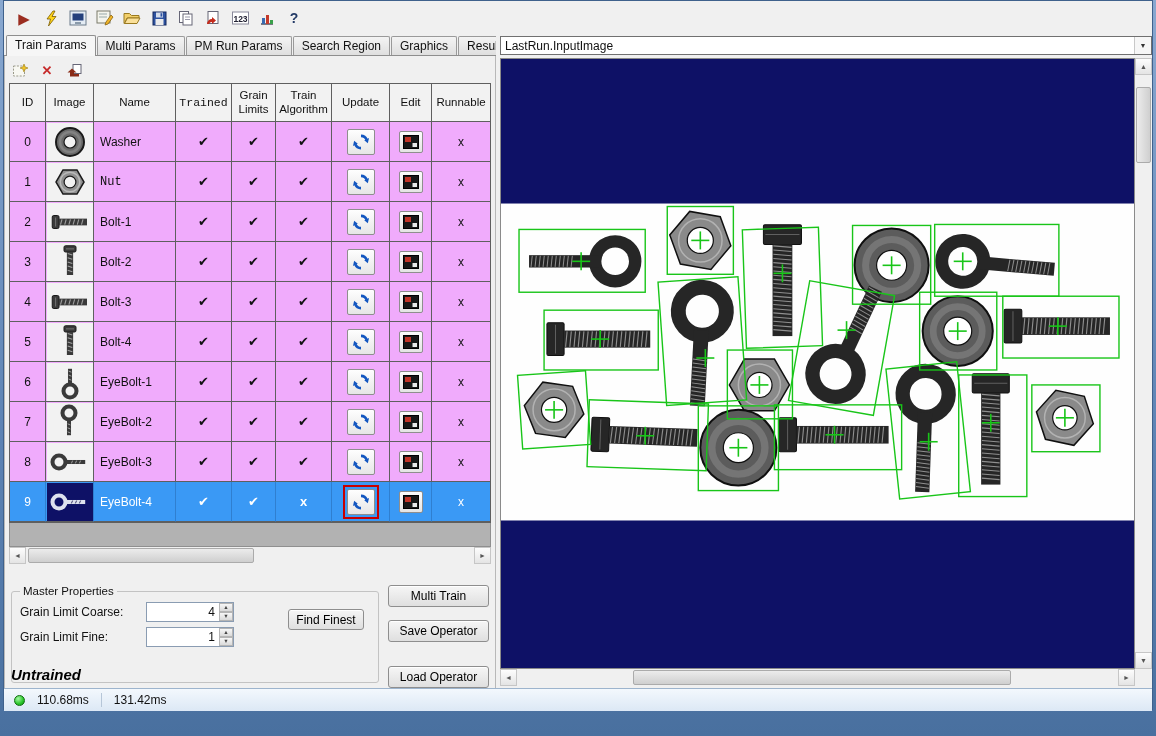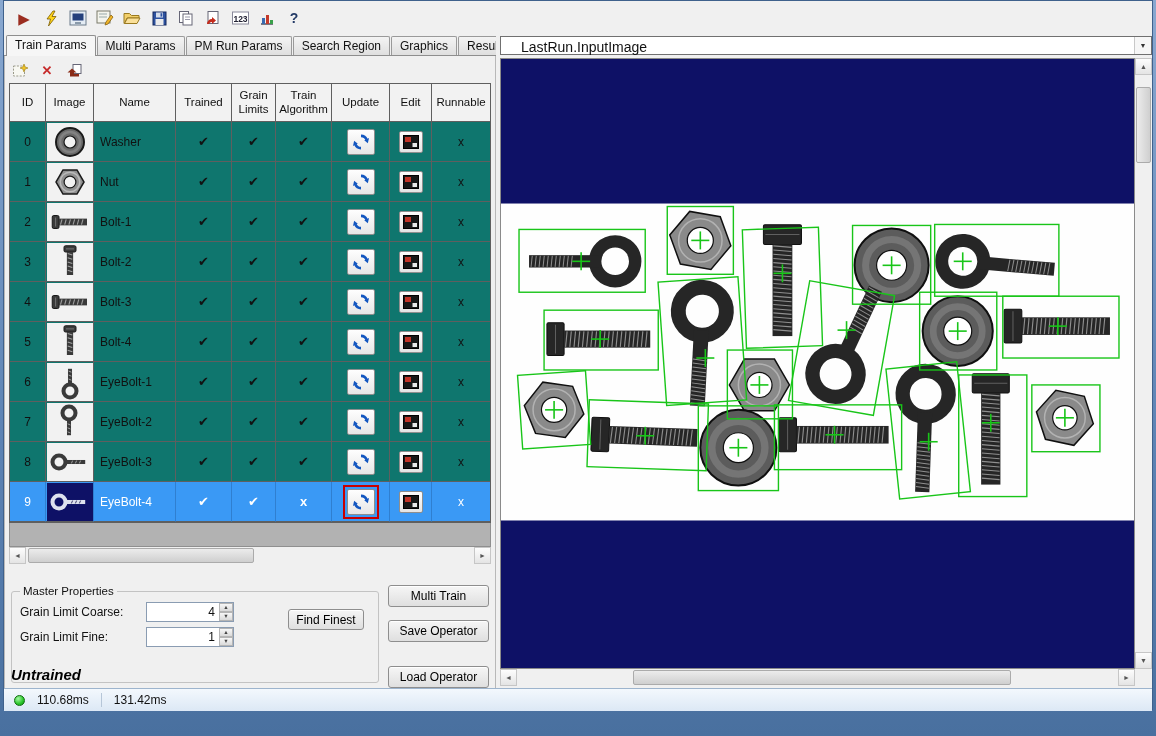--- a/index.html
+++ b/index.html
@@ -28,21 +28,21 @@
   .left-col{width:492px;display:flex;flex-direction:column}
   .tab-strip{height:21px;display:flex;align-items:flex-end;border-bottom:1px solid #8e8e8e;padding-left:2px}
   .tab{padding:2px 8px 3px;font-size:12px;border:1px solid #9a9a9a;border-bottom:none;
     background:linear-gradient(#f4f4f4,#dfdfdf);margin-right:1px;border-radius:2px 2px 0 0;height:19px;cursor:default;white-space:nowrap}
   .tab.active{background:#f6f6f6;height:21px;margin-bottom:-1px;border-color:#8e8e8e;position:relative;z-index:2}
   .tab-page{flex:1;background:#f0f0f0;border-left:1px solid #b8b8b8;border-right:1px solid #b8b8b8;
     padding:3px 4px;position:relative}
   .grid-toolbar{height:22px;display:flex;align-items:center;margin-bottom:2px}
   .gtbtn{width:22px;height:20px;border:none;background:transparent;display:flex;align-items:center;justify-content:center;margin-right:5px;cursor:default}
   
-  .grid{width:482px;border:1px solid #5f5f5f;background:#0f766e}
+  .grid{width:482px;border:1px solid #5f5f5f;background:#f0abfc}
   .g-row{display:flex;height:40px}
   .g-row.g-head{height:38px}
   .g-cell{border-right:1px solid #5f5f5f;border-bottom:1px solid #5f5f5f;display:flex;
     align-items:center;justify-content:center;text-align:center;font-size:12px;overflow:hidden}
   .g-cell:last-child{border-right:none}
   .g-hcell{background:#f2f2f2;font-size:11.5px;line-height:1.15;padding:1px}
   .c-name{justify-content:flex-start;padding-left:6px;text-align:left}
   .mark{font-weight:bold;font-size:13px}
   .g-row.sel .g-cell{background:#3a99f5;color:#fff;border-right-color:#2f7fd0}
   .upd-wrap{border:2px solid transparent;padding:2px;display:flex;align-items:center;justify-content:center}
@@ -82,21 +82,21 @@
   .combo2-val{flex:1;padding:3px 5px;font-size:12px;white-space:nowrap}
   .combo2-btn{width:17px;background:linear-gradient(#f3f7fc,#d3ddea);border-left:1px solid #aab8cc;
     display:flex;align-items:center;justify-content:center;font-size:7px;color:#333;cursor:default}
   .side-btns{position:absolute;right:2px;top:0;width:101px}
   .side-btns .win-btn{position:absolute;left:0;width:101px;height:22px}
   .untrained{position:absolute;left:6px;top:610px;font-size:15px;font-weight:bold;font-style:italic;color:#000}
   
   .splitter{width:6px;background:#f0f0f0}
   .right-col{flex:1;display:flex;flex-direction:column;padding-top:1px}
   .top-combo{display:flex;height:19px;border:1px solid #707070;background:#fff;margin-bottom:3px}
-  .top-combo-val{flex:1;font-size:14px;padding:2px 20px;white-space:nowrap}
+  .top-combo-val{flex:1;font-size:12px;padding:2px 4px;white-space:nowrap}
   .top-combo-btn{width:17px;display:flex;align-items:center;justify-content:center;font-size:7px;
     color:#333;background:#f6f6f6;border-left:1px solid #c8c8c8;cursor:default}
   .display-row{display:flex;height:611px}
   .image-view{width:635px;height:611px;border:1px solid #8a8a8a;background:#fff}
   .image-view svg{display:block;width:100%;height:100%}
   
   .statusbar{height:23px;display:flex;align-items:center;padding-left:10px;
     background:linear-gradient(#f3f8fd,#dce8f5);border-top:1px solid #9db4cd}
   .led{width:11px;height:11px;border-radius:50%;border:1px solid #0d6b0d;
     background:radial-gradient(circle at 35% 30%,#a5f7a5,#29c629 60%,#149014)}
@@ -235,21 +235,21 @@
                     <path d="M13,13.5 l-9,0 0,-4 -2.5,0 4.5,-4 4.5,4 -2.5,0 0,1.5 5,0 z" fill="#8a2c18"></path>
                   </svg>
                 </span>
               </button>
             </div>
           <div class="grid">
               <div class="g-row g-head">
                 <div class="g-cell g-hcell" style="width: 36px;">ID</div>
                 <div class="g-cell g-hcell" style="width: 48px;">Image</div>
                 <div class="g-cell g-hcell" style="width: 82px;">Name</div>
-                <div class="g-cell g-hcell" style="width: 56px;">Trained</div>
+                <div class="g-cell g-hcell" style="width: 56px; font-family: Liberation Mono, monospace;">Trained</div>
                 <div class="g-cell g-hcell" style="width: 44px; text-align: center;">Grain Limits</div>
                 <div class="g-cell g-hcell" style="width: 56px;">Train Algorithm</div>
                 <div class="g-cell g-hcell" style="width: 58px;">Update</div>
                 <div class="g-cell g-hcell" style="width: 42px;">Edit</div>
                 <div class="g-cell g-hcell" style="width: 58px;">Runnable</div>
               </div>
               <div class="g-row">
                 <div class="g-cell" style="width: 36px;">0</div>
                 <div class="g-cell" style="width: 48px;">
                   <svg width="46" height="38">
@@ -289,21 +289,21 @@
               <div class="g-row">
                 <div class="g-cell" style="width: 36px;">1</div>
                 <div class="g-cell" style="width: 48px;">
                   <svg width="46" height="38">
                     <rect x="0" y="0" width="46" height="38" fill="#f2f2f2"></rect>
                     <polygon points="37.0,19.0 30.0,31.1 16.0,31.1 9.0,19.0 16.0,6.9 30.0,6.9" fill="#909090" stroke="#1a1a1a" stroke-width="1.5"></polygon>
                     <circle cx="23" cy="19" r="9.799999999999999" fill="none" stroke="#c4c4c4" stroke-width="1.5" opacity="0.8"></circle>
                     <circle cx="23" cy="19" r="5.88" fill="#f2f2f2" stroke="#1a1a1a" stroke-width="1.2"></circle>
                   </svg>
                 </div>
-                <div class="g-cell c-name" style="width: 82px;">Nut</div>
+                <div class="g-cell c-name" style="width: 82px; font-family: Liberation Mono, monospace;">Nut</div>
                 <div class="g-cell mark" style="width: 56px;">✔</div>
                 <div class="g-cell mark" style="width: 44px;">✔</div>
                 <div class="g-cell mark" style="width: 56px;">✔</div>
                 <div class="g-cell" style="width: 58px;">
                   <div class="upd-wrap">
                     <button class="upd-btn">
                       <svg width="18" height="18" viewBox="0 0 20 20">
                         <path d="M10 3.2 a6.8 6.8 0 0 1 6.3 4.3" fill="none" stroke="#1256c0" stroke-width="2.8"></path>
                         <polygon points="18.9,5.6 13.6,8 17.6,11.3" fill="#1256c0"></polygon>
                         <path d="M10 16.8 a6.8 6.8 0 0 1 -6.3 -4.3" fill="none" stroke="#1256c0" stroke-width="2.8"></path>

